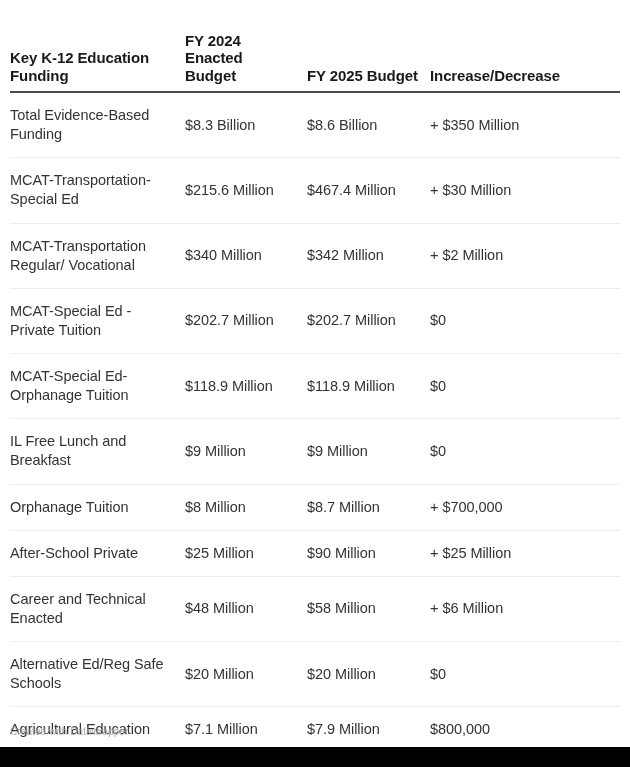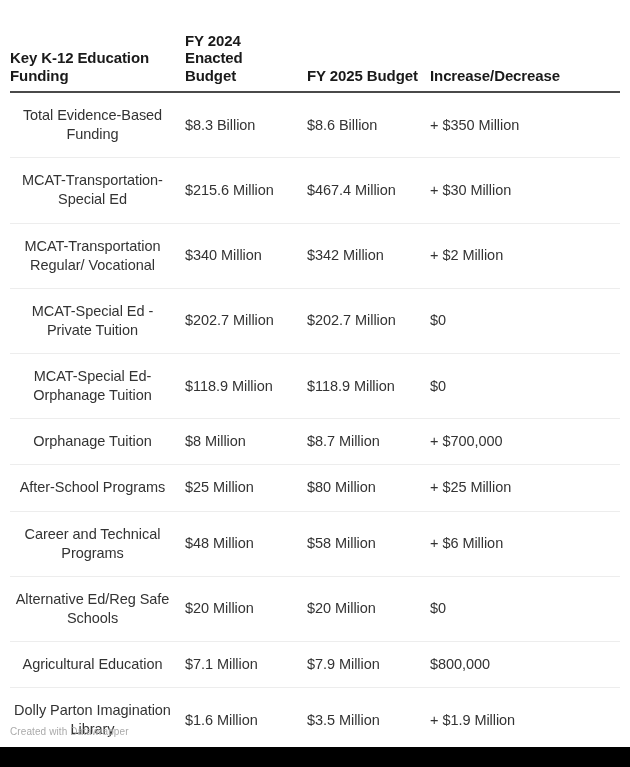--- a/index.html
+++ b/index.html
@@ -57,21 +57,21 @@
   tbody td {
     font-size: 14.5px;
     color: #333333;
     line-height: 1.32;
     vertical-align: middle;
     padding: 13px 10px 13px 0;
     border-bottom: 1px solid #ededed;
     letter-spacing: -0.05px;
   }
   tbody tr:last-child td { border-bottom: none; }
-  tbody td.first-col { padding-left: 0; text-align: center; }
+  tbody td.first-col { padding-left: 0; }
 
   
   .footer-note {
     position: absolute;
     left: 10px;
     top: 726px;
     font-size: 10px;
     color: #aaaaaa;
     letter-spacing: 0.1px;
     font-family: "Liberation Sans", sans-serif;
@@ -130,33 +130,39 @@
           <td>$202.7 Million</td>
           <td>$0</td>
         </tr>
         <tr>
           <td class="first-col">MCAT-Special Ed-Orphanage Tuition</td>
           <td>$118.9 Million</td>
           <td>$118.9 Million</td>
           <td>$0</td>
         </tr>
         <tr>
+          <td class="first-col">IL Free Lunch and Breakfast</td>
+          <td>$9 Million</td>
+          <td>$9 Million</td>
+          <td>$0</td>
+        </tr>
+        <tr>
           <td class="first-col">Orphanage Tuition</td>
           <td>$8 Million</td>
           <td>$8.7 Million</td>
           <td>+ $700,000</td>
         </tr>
         <tr>
-          <td class="first-col">After-School Programs</td>
+          <td class="first-col">After-School Private</td>
           <td>$25 Million</td>
-          <td>$80 Million</td>
+          <td>$90 Million</td>
           <td>+ $25 Million</td>
         </tr>
         <tr>
-          <td class="first-col">Career and Technical Programs</td>
+          <td class="first-col">Career and Technical Enacted</td>
           <td>$48 Million</td>
           <td>$58 Million</td>
           <td>+ $6 Million</td>
         </tr>
         <tr>
           <td class="first-col">Alternative Ed/Reg Safe Schools</td>
           <td>$20 Million</td>
           <td>$20 Million</td>
           <td>$0</td>
         </tr>

